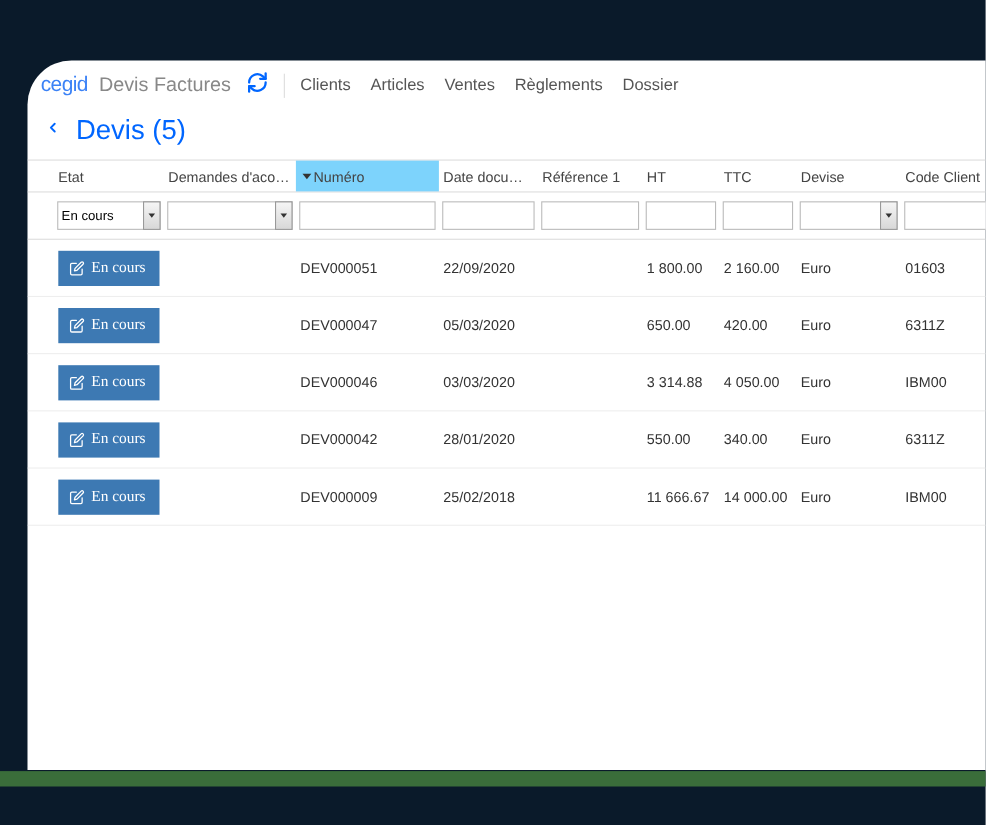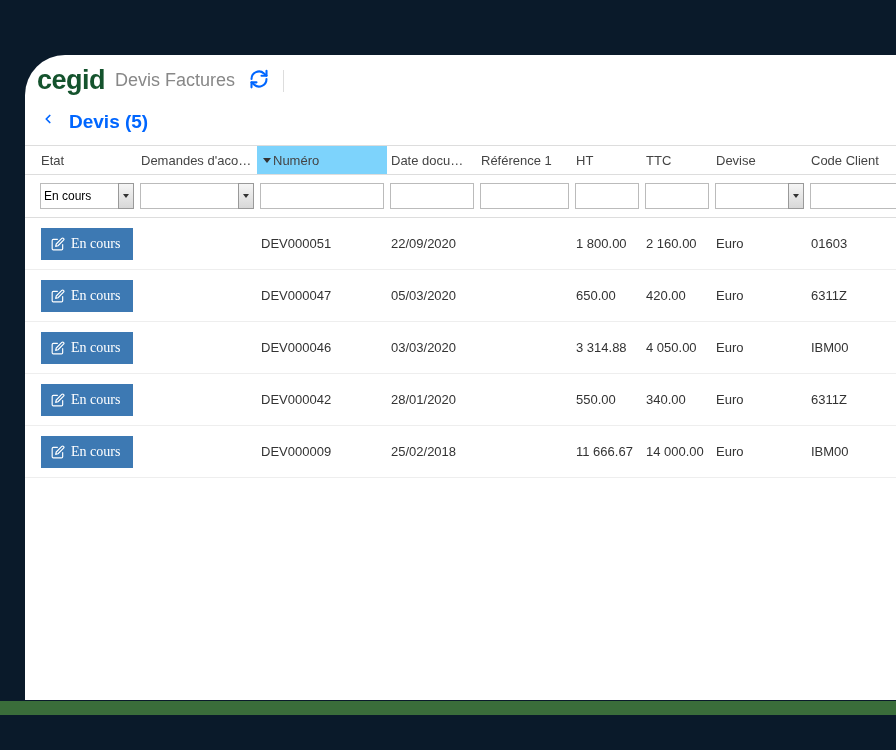--- a/index.html
+++ b/index.html
@@ -20,23 +20,23 @@
     border-top-left-radius: 40px;
     overflow: hidden;
   }
   .topbar {
     display: flex;
     align-items: center;
     padding: 10px 12px 4px 12px;
     gap: 6px;
   }
   .brand-logo {
-    color: #14532d;
-    font-weight: bold;
-    font-size: 27px;
+    color: #3b82f6;
+    font-weight: normal;
+    font-size: 19px;
     letter-spacing: -0.5px;
   }
   .app-name {
     color: #888;
     font-size: 18px;
     margin-left: 4px;
   }
   .refresh {
     margin-left: 8px;
     color: #0066ff;
@@ -54,34 +54,33 @@
     color: #555;
     font-size: 15px;
   }
   .menu span { cursor: pointer; }
   .breadcrumb {
     display: flex;
     align-items: center;
     gap: 10px;
     padding: 10px 12px 12px 12px;
     color: #0066ff;
-    font-size: 19px;
-    font-weight: bold;
+    font-size: 25px;
   }
   .chev-left {
     color: #0066ff;
     font-size: 20px;
     cursor: pointer;
     padding: 0 4px;
   }
   .header-row, .filter-row, .data-row {
     display: grid;
     grid-template-columns: 100px 120px 130px 90px 95px 70px 70px 95px 130px;
     align-items: center;
-    padding: 0 12px;
+    padding: 0 24px;
   }
   .header-row {
     border-top: 1px solid #ddd;
     border-bottom: 1px solid #ddd;
     height: 30px;
     color: #444;
     font-size: 13px;
   }
   .header-row .cell {
     padding: 0 4px;
@@ -183,20 +182,27 @@
     <span class="app-name">Devis Factures</span>
     <span class="refresh">
       <svg width="20" height="20" viewBox="0 0 24 24" fill="none" stroke="#0066ff" stroke-width="2.5" stroke-linecap="round" stroke-linejoin="round">
         <path d="M21 2v6h-6"></path>
           <path d="M3 12a9 9 0 0 1 15-6.7L21 8"></path>
         <path d="M3 22v-6h6"></path>
           <path d="M21 12a9 9 0 0 1-15 6.7L3 16"></path>
       </svg>
     </span>
     <span class="divider"></span>
+    <div class="menu">
+      <span>Clients</span>
+      <span>Articles</span>
+      <span>Ventes</span>
+      <span>Règlements</span>
+      <span>Dossier</span>
+    </div>
   </div>
 
   <div class="breadcrumb">
     <span class="chev-left">
       <svg width="14" height="18" viewBox="0 0 24 24" fill="none" stroke="#0066ff" stroke-width="3" stroke-linecap="round" stroke-linejoin="round">
           <polyline points="15 18 9 12 15 6"></polyline>
         </svg>
     </span>
     <span>Devis (5)</span>
   </div>

